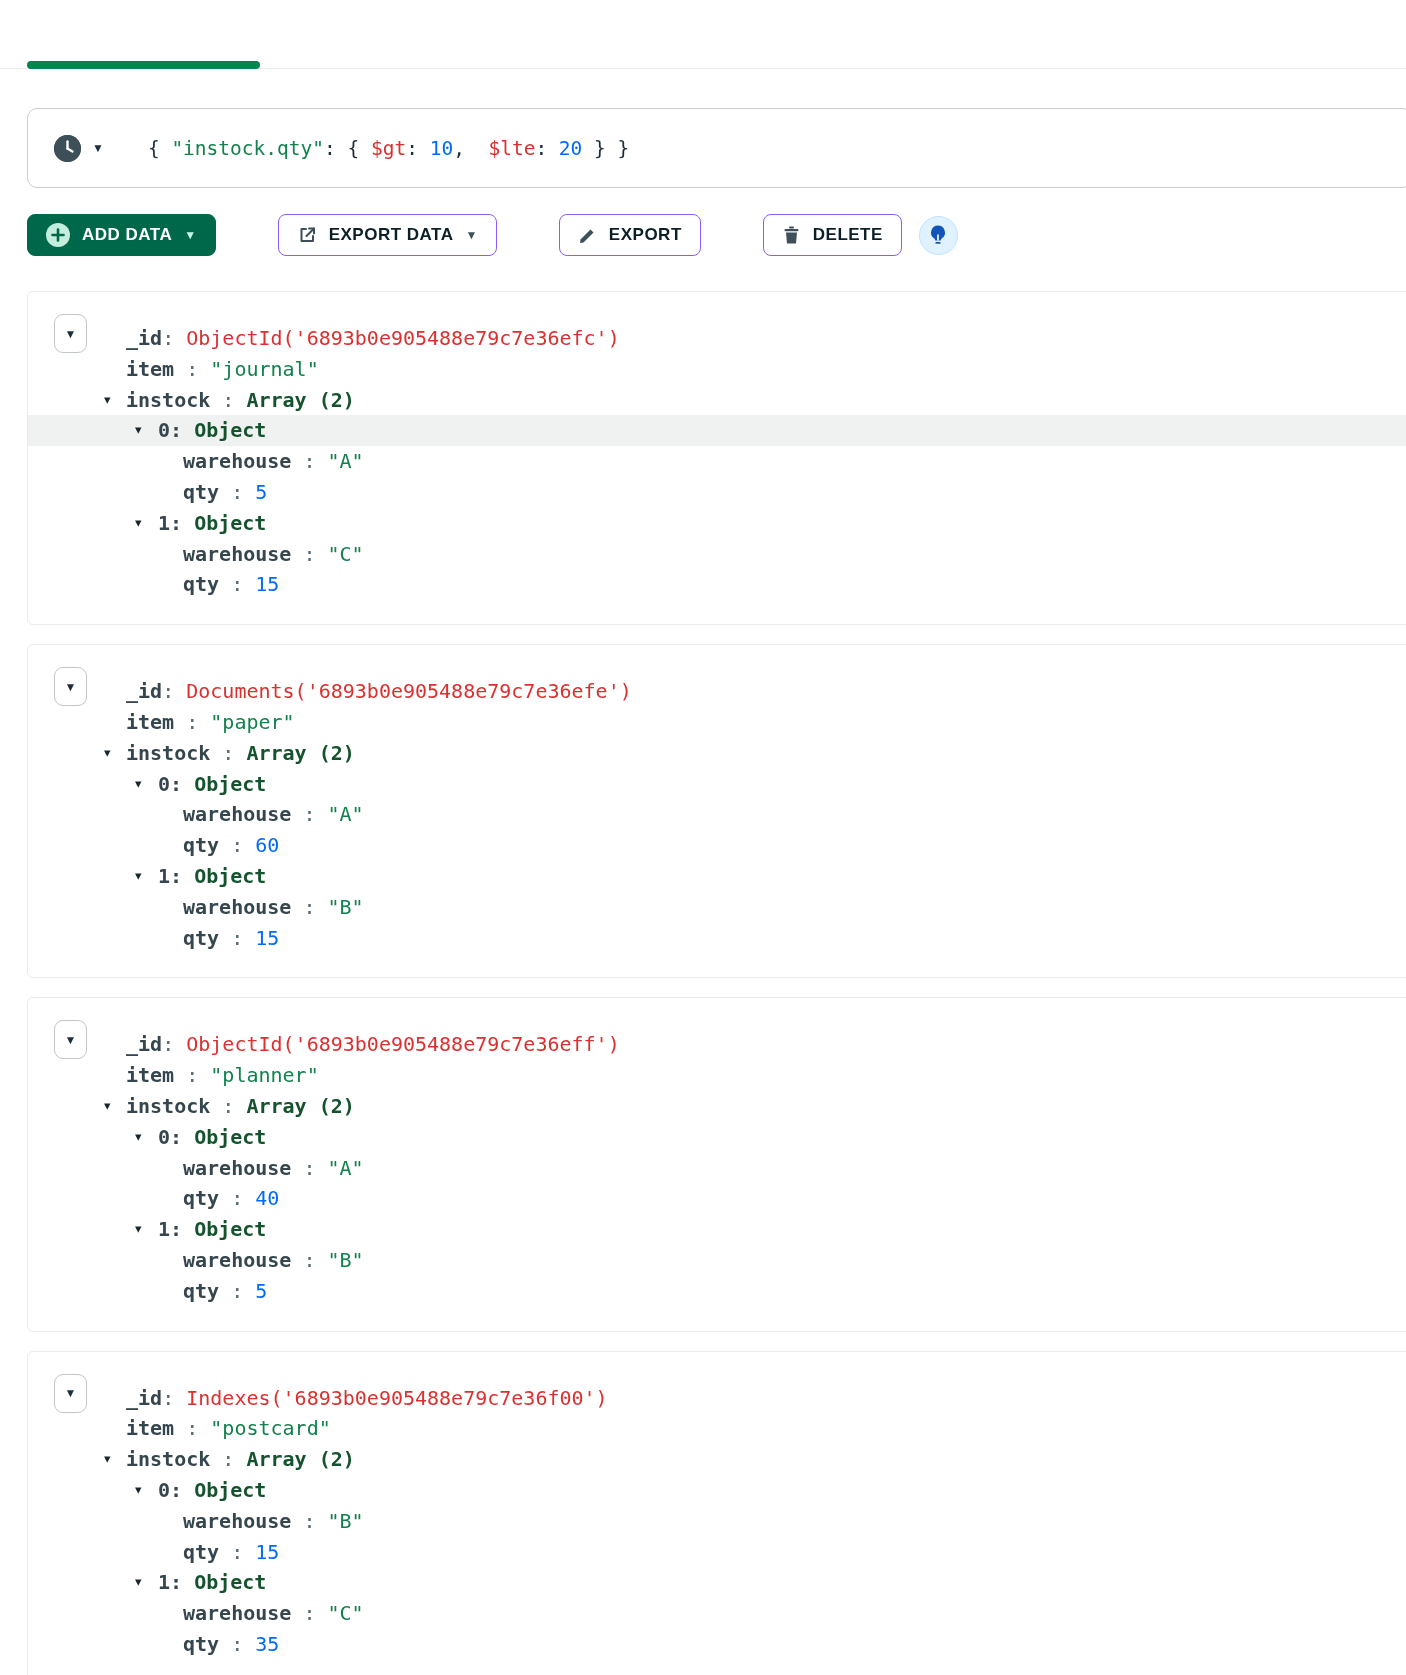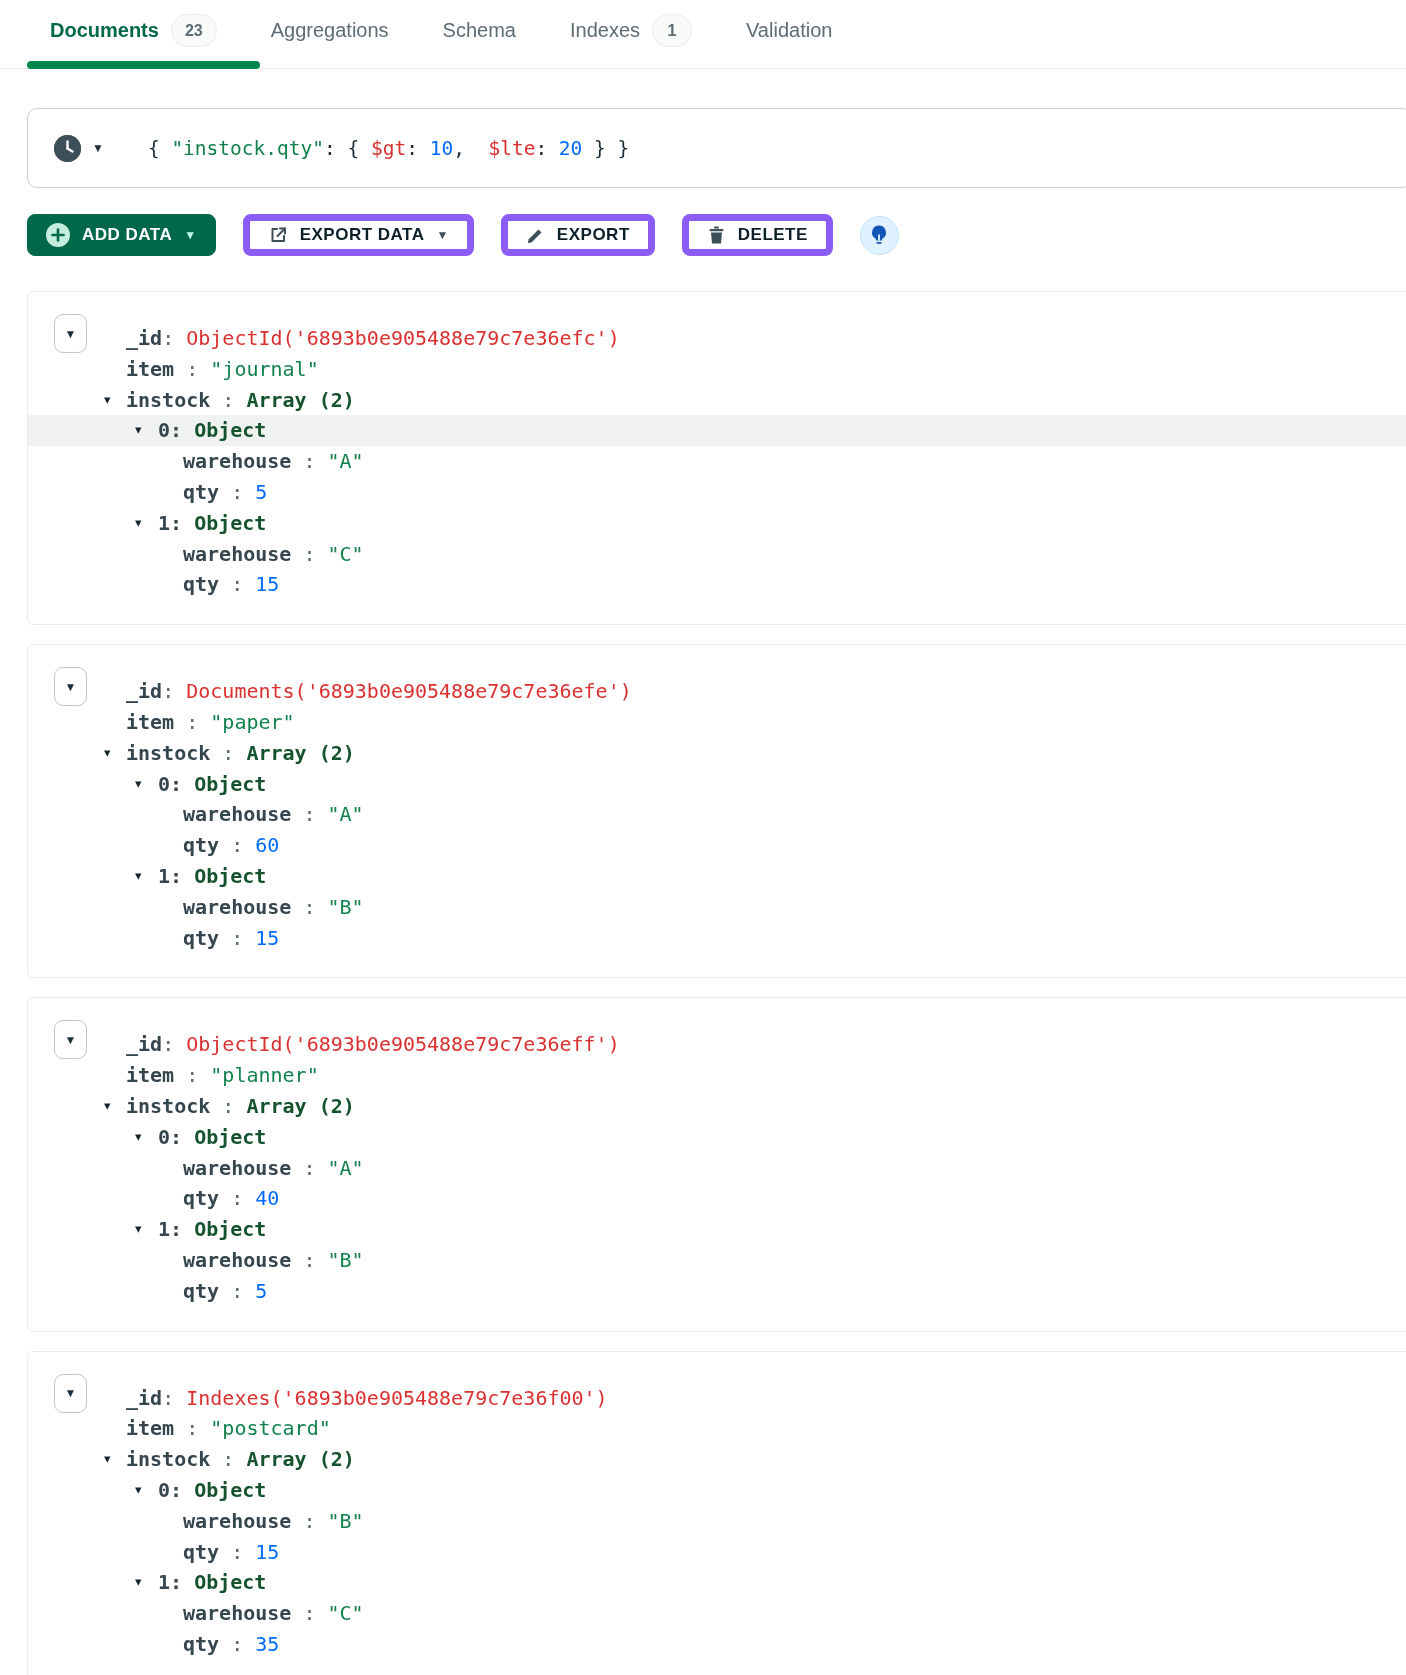--- a/index.html
+++ b/index.html
@@ -33,30 +33,30 @@
                   display:grid; place-items:center; }
   .caret-glyph { font-size:12px; color:#1c2d38; line-height:1; }
   .query-text { margin-left:44px; font-family:"DejaVu Sans Mono", monospace;
                 font-size:19.5px; white-space:pre; }
   .tok-plain  { color:#1c2d38; }
   .tok-string { color:#12824d; }
   .tok-op     { color:#db3030; }
   .tok-num    { color:#016bf8; }
 
   
-  .toolbar { margin:26px 0 0 27px; display:flex; align-items:center; gap:27px; }
+  .toolbar { margin:26px 0 0 27px; display:flex; align-items:center; gap:17px; }
   .btn { height:42px; border-radius:8px; display:inline-flex; align-items:center;
          gap:12px; padding:0 18px; font-size:17px; font-weight:700;
          letter-spacing:.5px; cursor:pointer; white-space:nowrap;
          font-family:"Liberation Sans", sans-serif; }
   .btn-primary { background:#00684a; color:#ffffff; border:1px solid #00684a; }
   .btn-primary .caret-glyph { color:#c0fae6; }
   .plus-circle { width:24px; height:24px; border-radius:50%; background:#c3eedd;
                  display:grid; place-items:center; }
-  .btn-secondary { background:#ffffff; color:#0c1f28; border:7px solid #8b5cf6; }
+  .btn-secondary { background:#ffffff; color:#0c1f28; border:1px solid #8b5cf6;margin-left:45px; }
   .btn-secondary .caret-glyph { color:#3d4f58; }
   .bulb-btn { width:39px; height:39px; border-radius:50%; background:#e0f2ff;
               border:1px solid #bfe3ff; display:grid; place-items:center; cursor:pointer; }
 
   
   .doc-list { margin:35px -6px 0 27px; display:flex; flex-direction:column; gap:19px; }
   .card { position:relative; background:#ffffff; border:1px solid #e8edeb;
           border-radius:6px; padding:31px 0 24px 0; }
   .expand-btn { position:absolute; left:26px; top:22px; width:33px; height:39px;
                 background:#ffffff; border:1px solid #c1c7c6; border-radius:9px;
@@ -76,42 +76,20 @@
   .v-objectid { color:#db3030;text-align:center; }
   .v-string   { color:#12824d; }
   .v-number   { color:#016bf8; }
   .v-type     { color:#14532d;font-weight:bold; }
   svg { display:block; }
 </style>
 </head>
 <body>
 
 <header class="tab-bar">
-  <div class="tab-items" id="tab-items">
-      <div class="tab active">
-    <span class="tab-label">Documents</span>
-    <span class="badge">23</span>
-  </div>
-      <div class="tab">
-    <span class="tab-label">Aggregations</span>
-
-  </div>
-      <div class="tab">
-    <span class="tab-label">Schema</span>
-
-  </div>
-      <div class="tab">
-    <span class="tab-label">Indexes</span>
-    <span class="badge">1</span>
-  </div>
-      <div class="tab">
-    <span class="tab-label">Validation</span>
-
-  </div>
-    </div>
   <div class="tab-underline"></div>
   <div class="tab-divider"></div>
 </header>
 
 <section class="query-bar">
   <div class="history-btn">
     <span class="clock-circle">
       <svg width="27" height="27" viewBox="0 0 27 27">
         <circle cx="13.5" cy="13.5" r="13.5" fill="#3d4f58"></circle>
         <line x1="13.5" y1="13.5" x2="13.5" y2="6.5" stroke="#ffffff" stroke-width="2.4" stroke-linecap="round"></line>

